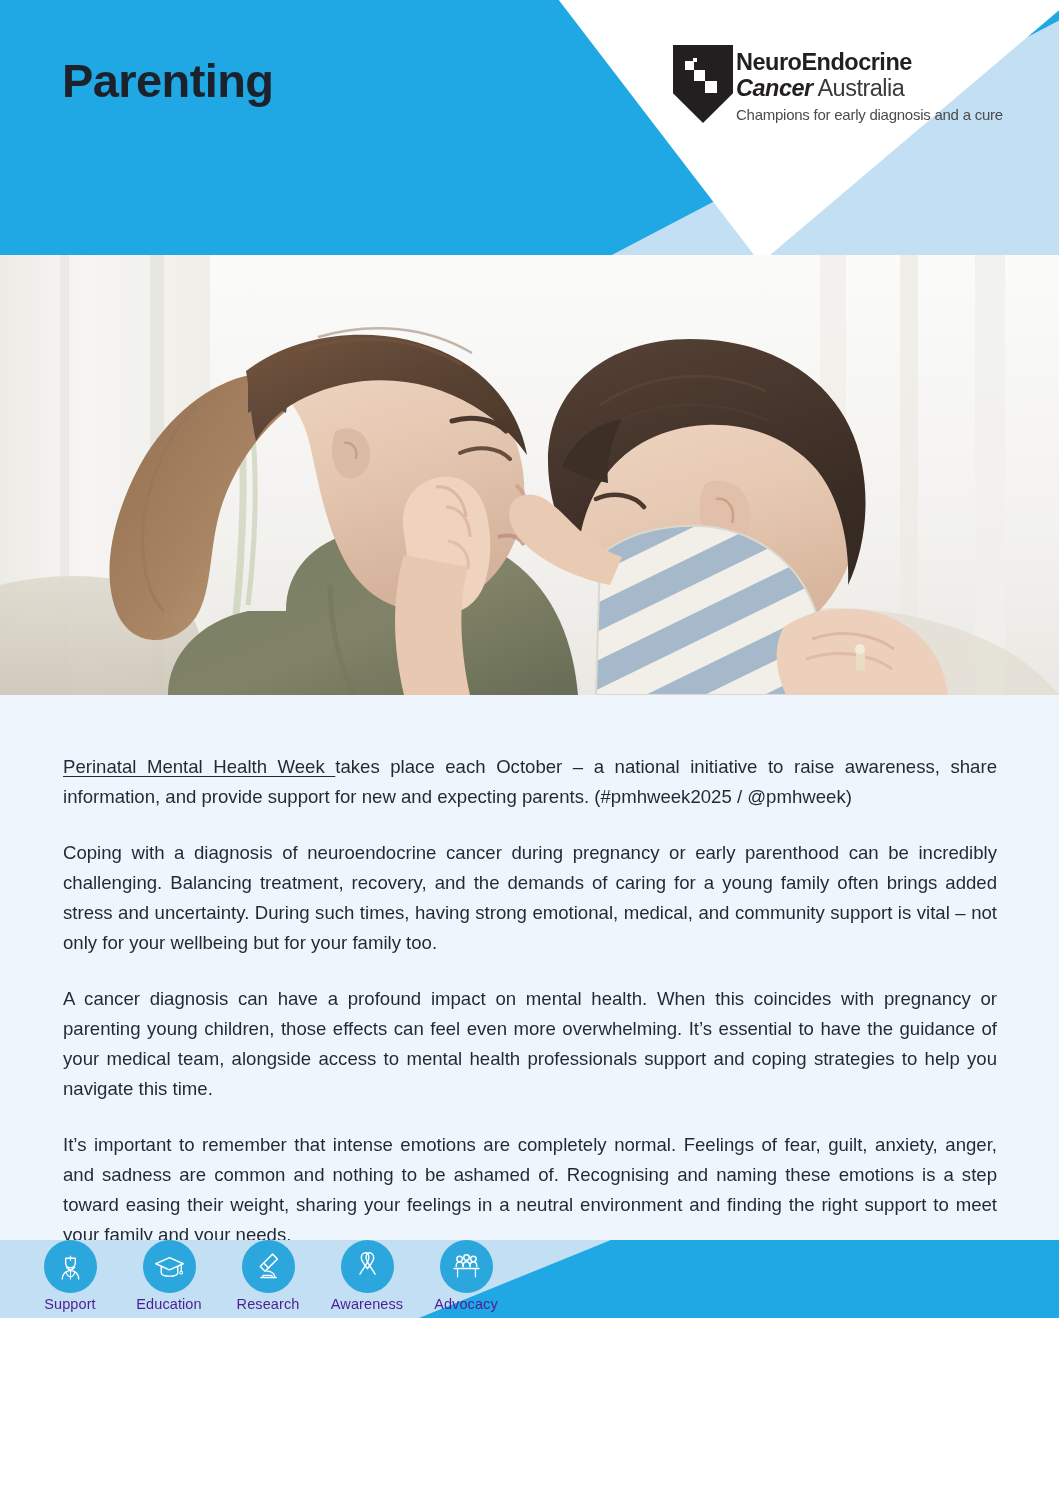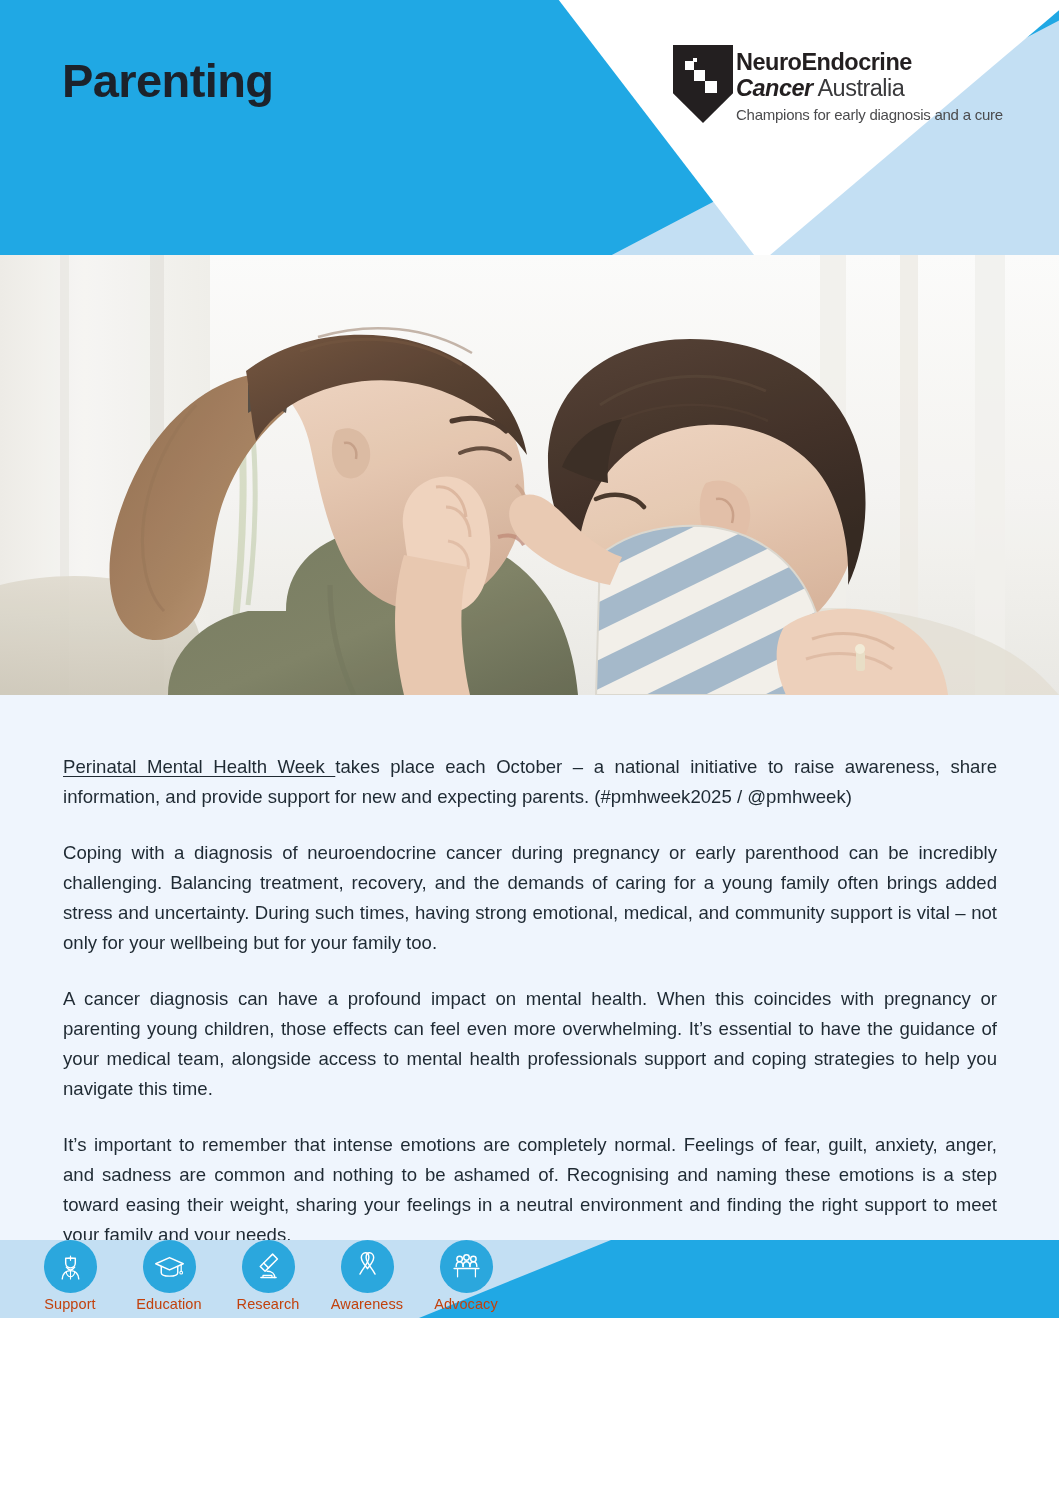--- a/index.html
+++ b/index.html
@@ -217,21 +217,21 @@
     justify-content: center;
   }
   .pillar-circle svg {
     width: 33px;
     height: 33px;
     display: block;
   }
   .pillar-label {
     margin-top: 3px;
     font-size: 14.5px;
-    color: #c2410c;
+    color: #4c1d95;
     letter-spacing: 0.1px;
   }
 </style>
 </head>
 <body>
 
 <div class="page">
 
   <div class="header">
     <div class="header-lightwedge"></div>

